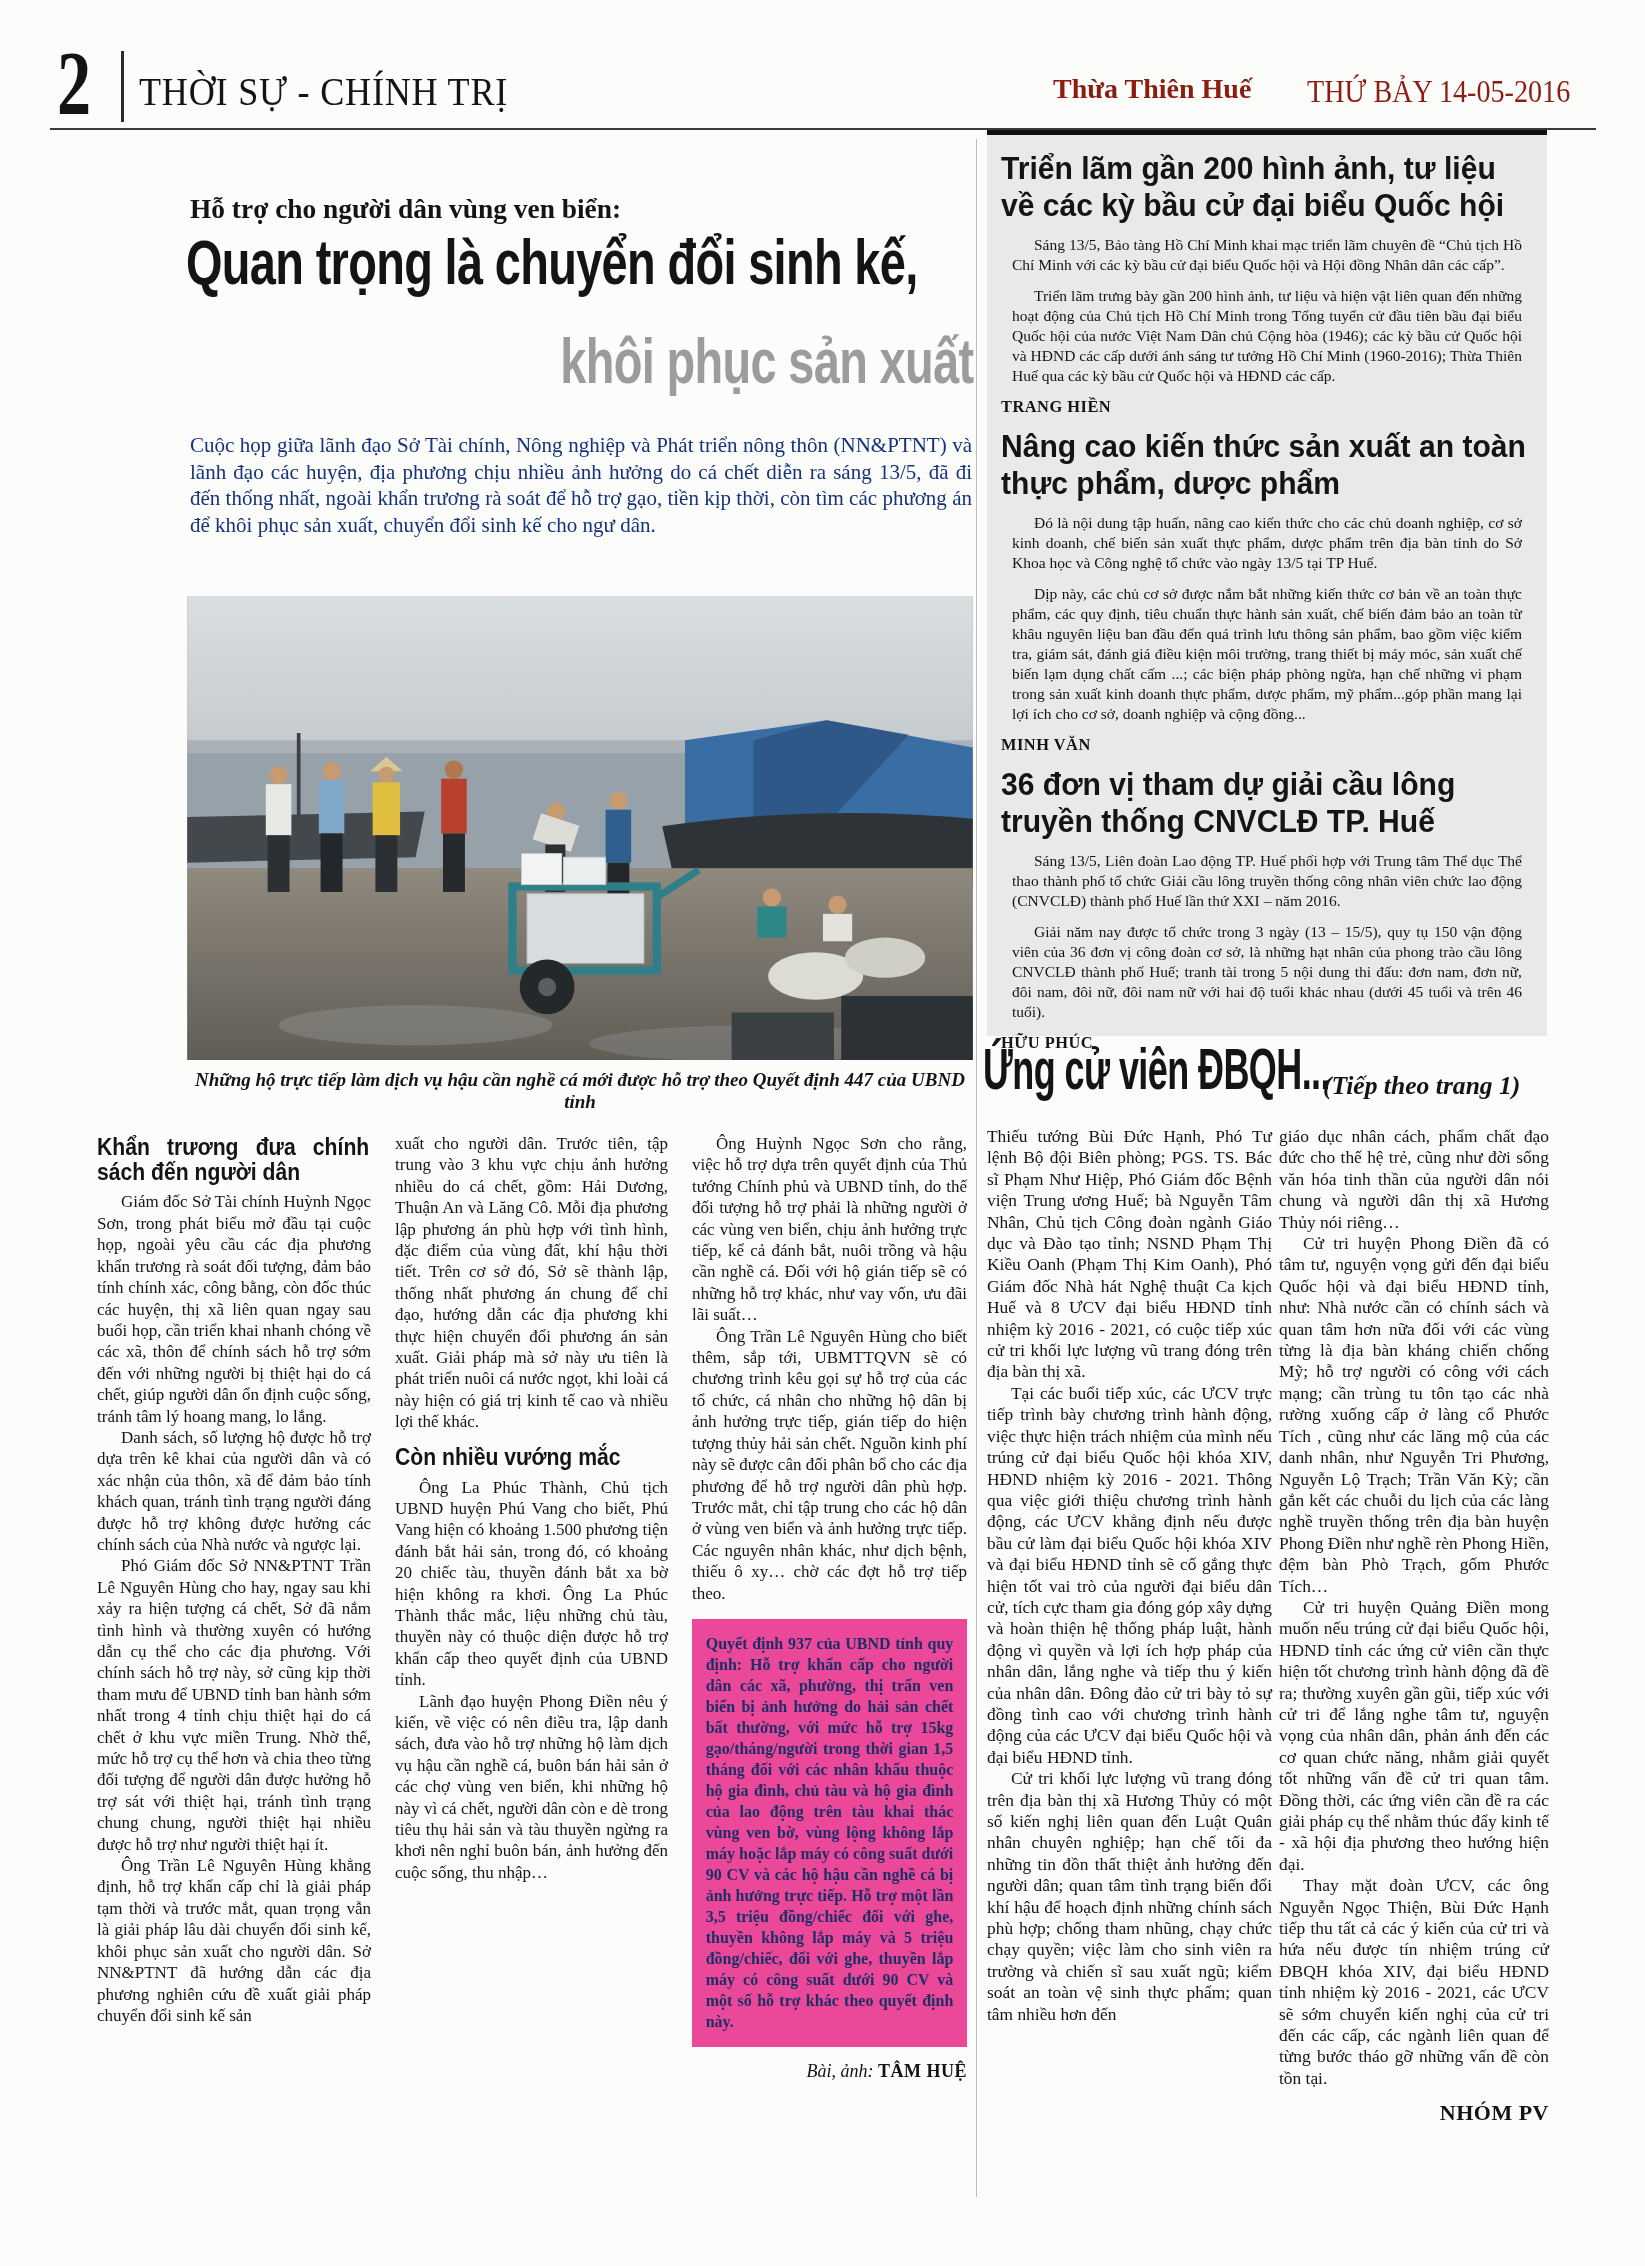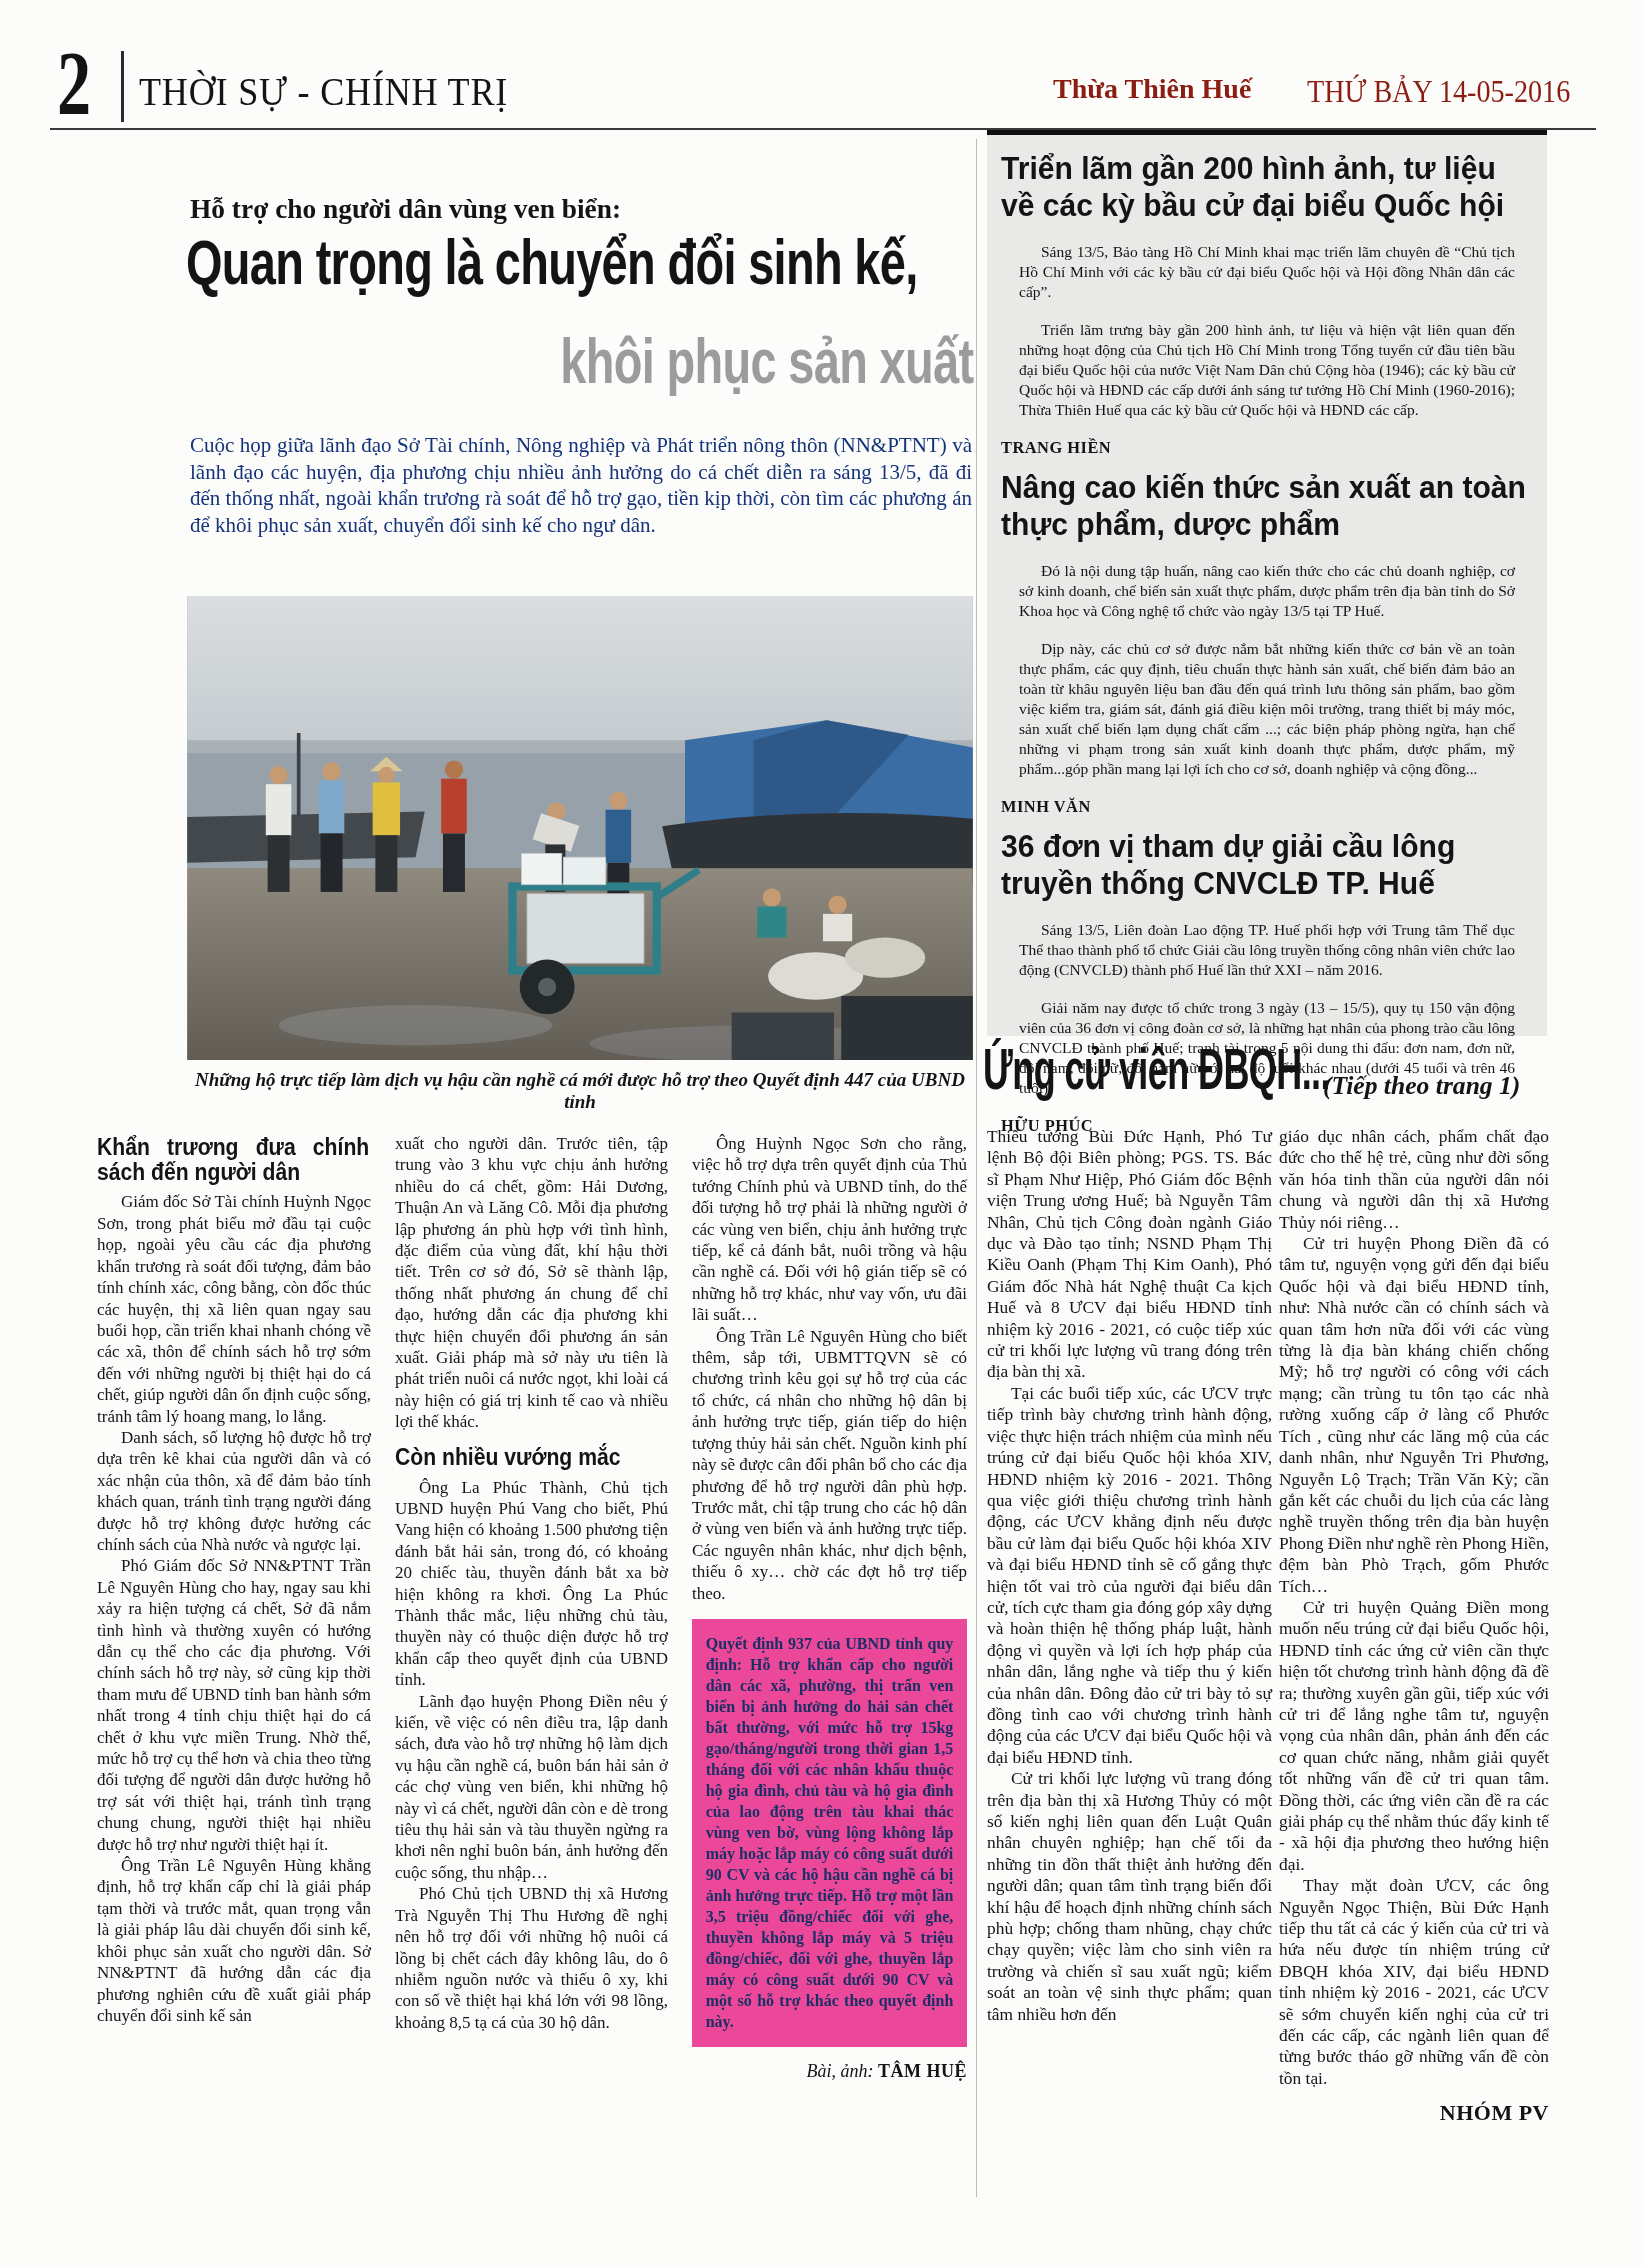--- a/index.html
+++ b/index.html
@@ -47,21 +47,21 @@
   .m-byline .lbl{font-style:italic;}
   .m-byline .nm{font-weight:bold;letter-spacing:0.5px;}
 
   
   .topbar{position:absolute;left:987px;top:130px;width:560px;height:5.5px;background:#101010;}
   .panel{position:absolute;left:987px;top:135px;width:560px;height:901px;background:#e9e9e7;
          padding:11px 14px;box-sizing:border-box;}
   .brief{margin-bottom:11px;}
   .brief h3{margin:3.7px 0 7.3px;font-family:"Liberation Sans",sans-serif;font-weight:bold;
             font-size:32px;line-height:37px;width:106%;transform:scaleX(.94);transform-origin:left top;}
-  .brief p{margin:18px;font-size:15.5px;line-height:20px;text-align:justify;text-indent:22px;}
+  .brief p{margin:11px;font-size:15.5px;line-height:20px;text-align:justify;text-indent:22px;}
   .brief .byline{font-weight:bold;font-size:16.4px;margin-top:2.7px;letter-spacing:0.5px;}
 
   
   .cont-h{position:absolute;left:983px;top:1040px;font-family:"Liberation Sans",sans-serif;
           font-weight:bold;font-size:58px;line-height:1;white-space:nowrap;letter-spacing:-0.9px;
           transform:scaleX(.62);transform-origin:left top;}
   .cont-note{position:absolute;left:1323px;top:1071px;font-size:25.6px;font-weight:bold;
              font-style:italic;white-space:nowrap;}
   .ccol{position:absolute;top:1126px;font-size:17.4px;line-height:21.4px;text-align:justify;}
   #ccolA{left:987px;width:285px;}
@@ -177,21 +177,20 @@
     <p>Danh sách, số lượng hộ được hỗ trợ dựa trên kê khai của người dân và có xác nhận của thôn, xã để đảm bảo tính khách quan, tránh tình trạng người đáng được hỗ trợ không được hưởng các chính sách của Nhà nước và ngược lại.</p>
     <p>Phó Giám đốc Sở NN&amp;PTNT Trần Lê Nguyên Hùng cho hay, ngay sau khi xảy ra hiện tượng cá chết, Sở đã nắm tình hình và thường xuyên có hướng dẫn cụ thể cho các địa phương. Với chính sách hỗ trợ này, sở cũng kịp thời tham mưu để UBND tỉnh ban hành sớm nhất trong 4 tỉnh chịu thiệt hại do cá chết ở khu vực miền Trung. Nhờ thế, mức hỗ trợ cụ thể hơn và chia theo từng đối tượng để người dân được hưởng hỗ trợ sát với thiệt hại, tránh tình trạng chung chung, người thiệt hại nhiều được hỗ trợ như người thiệt hại ít.</p>
     <p>Ông Trần Lê Nguyên Hùng khẳng định, hỗ trợ khẩn cấp chỉ là giải pháp tạm thời và trước mắt, quan trọng vẫn là giải pháp lâu dài chuyển đổi sinh kế, khôi phục sản xuất cho người dân. Sở NN&amp;PTNT đã hướng dẫn các địa phương nghiên cứu đề xuất giải pháp chuyển đổi sinh kế sản</p>
   </div>
 
   <div class="bodycol" id="col2">
     <p class="noind">xuất cho người dân. Trước tiên, tập trung vào 3 khu vực chịu ảnh hưởng nhiều do cá chết, gồm: Hải Dương, Thuận An và Lăng Cô. Mỗi địa phương lập phương án phù hợp với tình hình, đặc điểm của vùng đất, khí hậu thời tiết. Trên cơ sở đó, Sở sẽ thành lập, thống nhất phương án chung để chỉ đạo, hướng dẫn các địa phương khi thực hiện chuyển đổi phương án sản xuất. Giải pháp mà sở này ưu tiên là phát triển nuôi cá nước ngọt, khi loài cá này hiện có giá trị kinh tế cao và nhiều lợi thế khác.</p>
     <div class="subhead later">Còn nhiều vướng mắc</div>
     <p>Ông La Phúc Thành, Chủ tịch UBND huyện Phú Vang cho biết, Phú Vang hiện có khoảng 1.500 phương tiện đánh bắt hải sản, trong đó, có khoảng 20 chiếc tàu, thuyền đánh bắt xa bờ hiện không ra khơi. Ông La Phúc Thành thắc mắc, liệu những chủ tàu, thuyền này có thuộc diện được hỗ trợ khẩn cấp theo quyết định của UBND tỉnh.</p>
     <p>Lãnh đạo huyện Phong Điền nêu ý kiến, về việc có nên điều tra, lập danh sách, đưa vào hỗ trợ những hộ làm dịch vụ hậu cần nghề cá, buôn bán hải sản ở các chợ vùng ven biển, khi những hộ này vì cá chết, người dân còn e dè trong tiêu thụ hải sản và tàu thuyền ngừng ra khơi nên nghỉ buôn bán, ảnh hưởng đến cuộc sống, thu nhập…</p>
-    <p>Phó Chủ tịch UBND thị xã Hương Trà Nguyễn Thị Thu Hương đề nghị nên hỗ trợ đối với những hộ nuôi cá lồng bị chết cách đây không lâu, do ô nhiễm nguồn nước và thiếu ô xy, khi con số về thiệt hại khá lớn với 98 lồng, khoảng 8,5 tạ cá của 30 hộ dân.</p>
   </div>
 
   <div class="bodycol" id="col3">
     <p>Ông Huỳnh Ngọc Sơn cho rằng, việc hỗ trợ dựa trên quyết định của Thủ tướng Chính phủ và UBND tỉnh, do thế đối tượng hỗ trợ phải là những người ở các vùng ven biển, chịu ảnh hưởng trực tiếp, kể cả đánh bắt, nuôi trồng và hậu cần nghề cá. Đối với hộ gián tiếp sẽ có những hỗ trợ khác, như vay vốn, ưu đãi lãi suất…</p>
     <p>Ông Trần Lê Nguyên Hùng cho biết thêm, sắp tới, UBMTTQVN sẽ có chương trình kêu gọi sự hỗ trợ của các tổ chức, cá nhân cho những hộ dân bị ảnh hưởng trực tiếp, gián tiếp do hiện tượng thủy hải sản chết. Nguồn kinh phí này sẽ được cân đối phân bổ cho các địa phương để hỗ trợ người dân phù hợp. Trước mắt, chỉ tập trung cho các hộ dân ở vùng ven biển và ảnh hưởng trực tiếp. Các nguyên nhân khác, như dịch bệnh, thiếu ô xy… chờ các đợt hỗ trợ tiếp theo.</p>
     <div class="infobox">Quyết định 937 của UBND tỉnh quy định: Hỗ trợ khẩn cấp cho người dân các xã, phường, thị trấn ven biển bị ảnh hưởng do hải sản chết bất thường, với mức hỗ trợ 15kg gạo/tháng/người trong thời gian 1,5 tháng đối với các nhân khẩu thuộc hộ gia đình, chủ tàu và hộ gia đình của lao động trên tàu khai thác vùng ven bờ, vùng lộng không lắp máy hoặc lắp máy có công suất dưới 90 CV và các hộ hậu cần nghề cá bị ảnh hưởng trực tiếp. Hỗ trợ một lần 3,5 triệu đồng/chiếc đối với ghe, thuyền không lắp máy và 5 triệu đồng/chiếc, đối với ghe, thuyền lắp máy có công suất dưới 90 CV và một số hỗ trợ khác theo quyết định này.</div>
     <div class="m-byline">
       <span class="lbl">Bài, ảnh:</span>
       <span class="nm">TÂM HUỆ</span>
     </div>

